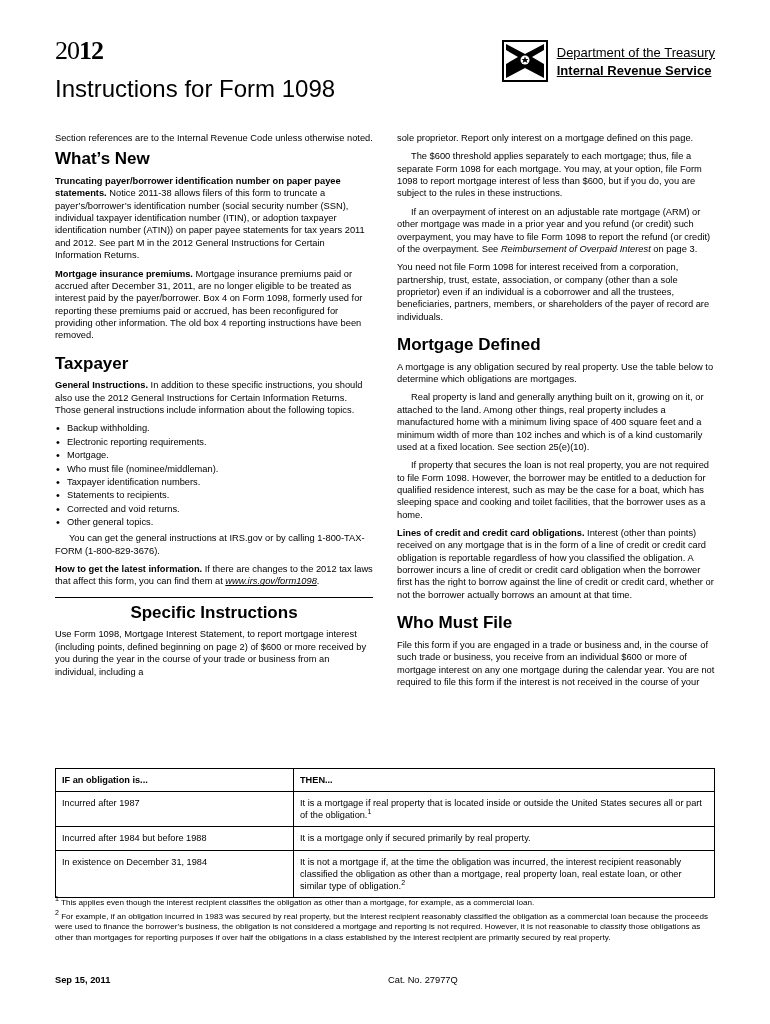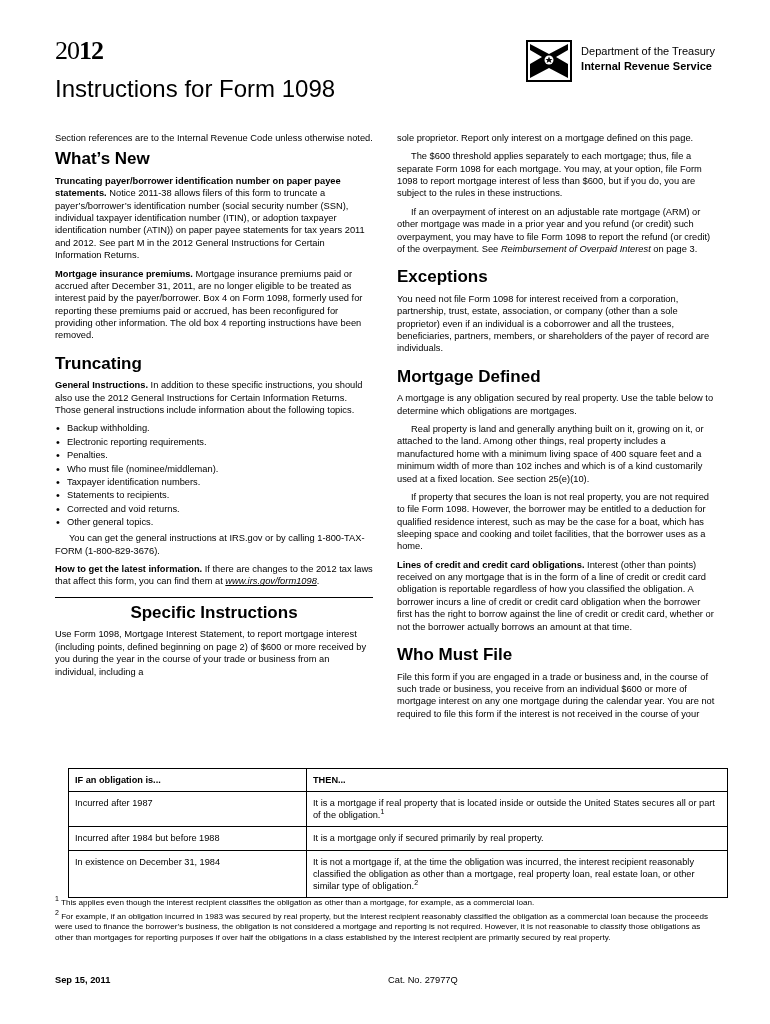--- a/index.html
+++ b/index.html
@@ -61,23 +61,24 @@
     display: flex;
     align-items: flex-start;
   }
   .irs-seal {
     width: 46px;
     height: 42px;
     margin-right: 9px;
     flex: none;
   }
   .agency-text {
-    font-size: 11px;
+    font-size: 13px;
     line-height: 1.35;
     padding-top: 4px;
+    text-decoration: underline;
   }
   .agency-text .dept { font-weight: 400; }
   .agency-text .irs { font-weight: bold; }
 
   
   .cols {
     position: relative;
     margin-top: 16px;
     display: flex;
     gap: 24px;
@@ -122,21 +123,21 @@
     border: none;
     border-top: 1px solid #000;
     margin: 9px 0 6px 0;
     height: 0;
   }
   u.plain { text-decoration: underline; }
 
   
   .table-wrap {
     position: absolute;
-    left: 68px;
+    left: 55px;
     top: 768px;
     width: 660px;
   }
   table.obligation {
     border-collapse: collapse;
     width: 100%;
     font-size: 9.2px;
     line-height: 1.32;
   }
   table.obligation td, table.obligation th {
@@ -209,28 +210,28 @@
 
       <div class="col">
         <p>Section references are to the Internal Revenue Code unless otherwise noted.</p>
 
         <h2 class="h1 first">What’s New</h2>
 
         <p><span class="run-in">Truncating payer/borrower identification number on paper payee statements.</span><span>  Notice 2011-38 allows filers of this form to truncate a payer’s/borrower’s identification number (social security number (SSN), individual taxpayer identification number (ITIN), or adoption taxpayer identification number (ATIN)) on paper payee statements for tax years 2011 and 2012. See part M in the 2012 General Instructions for Certain Information Returns.</span></p>
 
         <p><span class="run-in">Mortgage insurance premiums.</span><span>  Mortgage insurance premiums paid or accrued after December 31, 2011, are no longer eligible to be treated as interest paid by the payer/borrower. Box 4 on Form 1098, formerly used for reporting these premiums paid or accrued, has been reconfigured for providing other information. The old box 4 reporting instructions have been removed.</span></p>
 
-        <h2 class="h1">Truncating</h2>
+        <h2 class="h1">Taxpayer</h2>
 
         <p><span class="run-in">General Instructions.</span><span>  In addition to these specific instructions, you should also use the 2012 General Instructions for Certain Information Returns. Those general instructions include information about the following topics.</span></p>
 
         <ul class="bullets">
           <li>Backup withholding.</li>
           <li>Electronic reporting requirements.</li>
-          <li>Penalties.</li>
+          <li>Mortgage.</li>
           <li>Who must file (nominee/middleman).</li>
           <li>Taxpayer identification numbers.</li>
           <li>Statements to recipients.</li>
           <li>Corrected and void returns.</li>
           <li>Other general topics.</li>
         </ul>
 
         <p class="indent">You can get the general instructions at IRS.gov or by calling 1-800-TAX-FORM (1-800-829-3676).</p>
 
         <p><span class="run-in">How to get the latest information.</span><span>  If there are changes to the 2012 tax laws that affect this form, you can find them at </span><u class="plain ital">www.irs.gov/form1098</u><span>.</span></p>
@@ -242,21 +243,20 @@
         <p>Use Form 1098, Mortgage Interest Statement, to report mortgage interest (including points, defined beginning on page 2) of $600 or more received by you during the year in the course of your trade or business from an individual, including a</p>
       </div>
 
       <div class="col">
         <p>sole proprietor. Report only interest on a mortgage defined on this page.</p>
 
         <p class="indent">The $600 threshold applies separately to each mortgage; thus, file a separate Form 1098 for each mortgage. You may, at your option, file Form 1098 to report mortgage interest of less than $600, but if you do, you are subject to the rules in these instructions.</p>
 
         <p class="indent"><span>If an overpayment of interest on an adjustable rate mortgage (ARM) or other mortgage was made in a prior year and you refund (or credit) such overpayment, you may have to file Form 1098 to report the refund (or credit) of the overpayment. See </span><span class="ital">Reimbursement of Overpaid Interest</span><span> on page 3.</span></p>
 
-        <h2 class="h1">Exceptions</h2>
         <p>You need not file Form 1098 for interest received from a corporation, partnership, trust, estate, association, or company (other than a sole proprietor) even if an individual is a coborrower and all the trustees, beneficiaries, partners, members, or shareholders of the payer of record are individuals.</p>
 
         <h2 class="h1">Mortgage Defined</h2>
         <p>A mortgage is any obligation secured by real property. Use the table below to determine which obligations are mortgages.</p>
 
         <p class="indent">Real property is land and generally anything built on it, growing on it, or attached to the land. Among other things, real property includes a manufactured home with a minimum living space of 400 square feet and a minimum width of more than 102 inches and which is of a kind customarily used at a fixed location. See section 25(e)(10).</p>
 
         <p class="indent">If property that secures the loan is not real property, you are not required to file Form 1098. However, the borrower may be entitled to a deduction for qualified residence interest, such as may be the case for a boat, which has sleeping space and cooking and toilet facilities, that the borrower uses as a home.</p>
 
         <p><span class="run-in">Lines of credit and credit card obligations.</span><span>  Interest (other than points) received on any mortgage that is in the form of a line of credit or credit card obligation is reportable regardless of how you classified the obligation. A borrower incurs a line of credit or credit card obligation when the borrower first has the right to borrow against the line of credit or credit card, whether or not the borrower actually borrows an amount at that time.</span></p>

